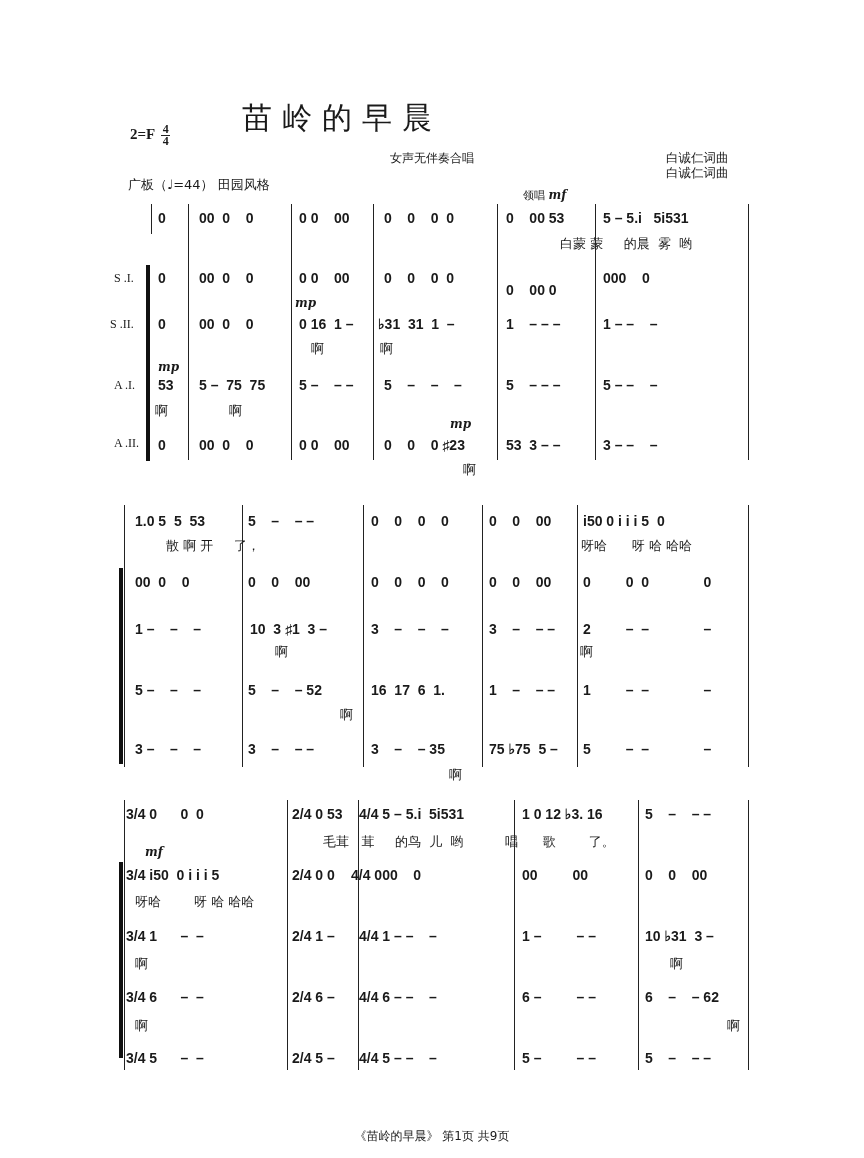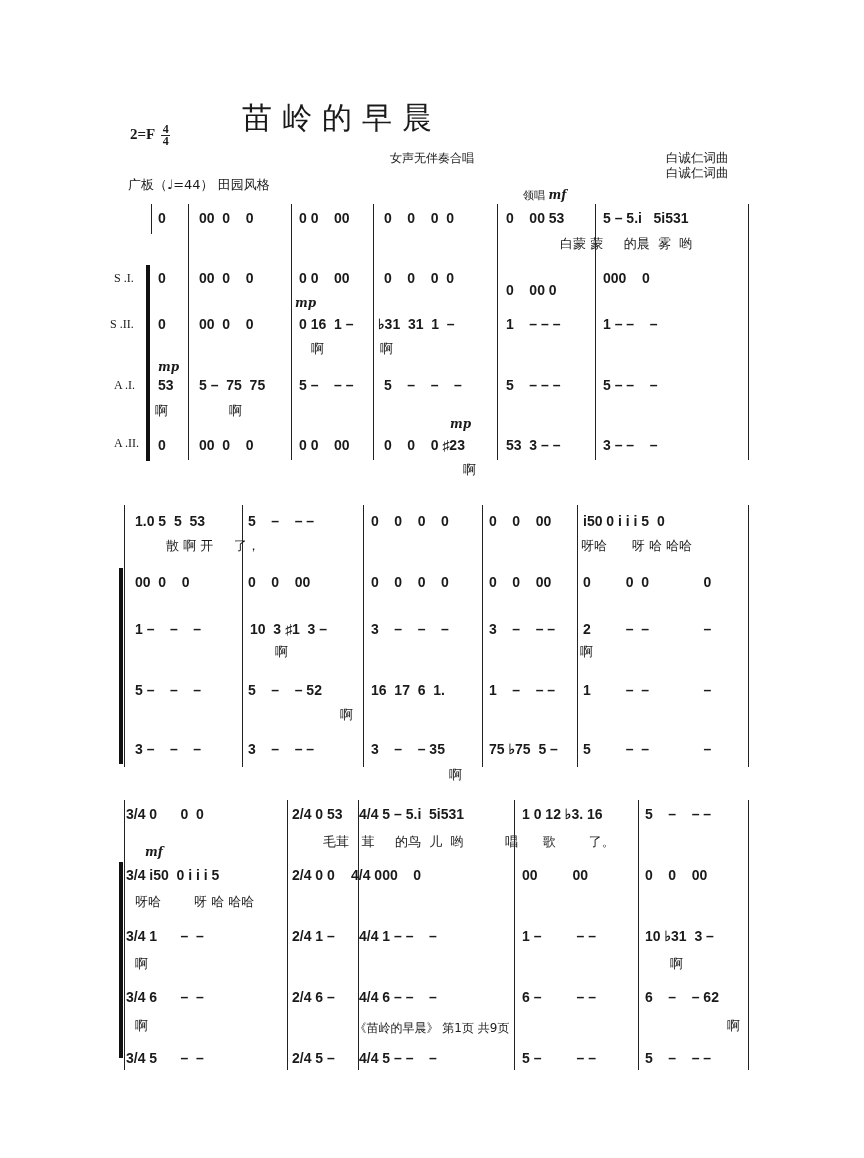--- a/index.html
+++ b/index.html
@@ -14,21 +14,21 @@
   .sub { left:0; width:864px; top:150px; text-align:center; font-size:12px; font-family:"DejaVu Sans", sans-serif; }
   .credit { left:666px; top:150px; font-size:12.5px; line-height:15px; font-family:"DejaVu Sans", sans-serif; }
   .tempo { left:128px; top:176px; font-size:13px; font-family:"DejaVu Sans", sans-serif; }
   .lead { left:523px; top:188px; font-size:11px; font-family:"DejaVu Sans", sans-serif; }
   .dyn { font-style:italic; font-weight:bold; font-size:12px; font-family:"DejaVu Serif", serif; }
   .note { position:absolute; font-family:"Liberation Sans", sans-serif; font-weight:bold; font-size:14px; white-space:pre; }
   .lyr { position:absolute; font-size:13px; font-family:"DejaVu Sans", sans-serif; white-space:pre; }
   .bar { position:absolute; width:1px; background:#222; }
   .label { position:absolute; font-size:12px; font-family:"Liberation Serif", serif; }
   .brace { position:absolute; width:4px; background:#111; }
-  .footer { left:0; width:864px; top:1020px; text-align:center; font-size:12px; font-family:"DejaVu Sans", sans-serif; }
+  .footer { left:0; width:864px; top:1128px; text-align:center; font-size:12px; font-family:"DejaVu Sans", sans-serif; }
 </style>
 </head>
 <body>
 
 <div class="abs title">苗岭的早晨</div>
 <div class="abs key"><span>2=F</span><span class="ts">
       <span>4</span>
       <span class="ln"></span>
       <span>4</span>
     </span></div>

